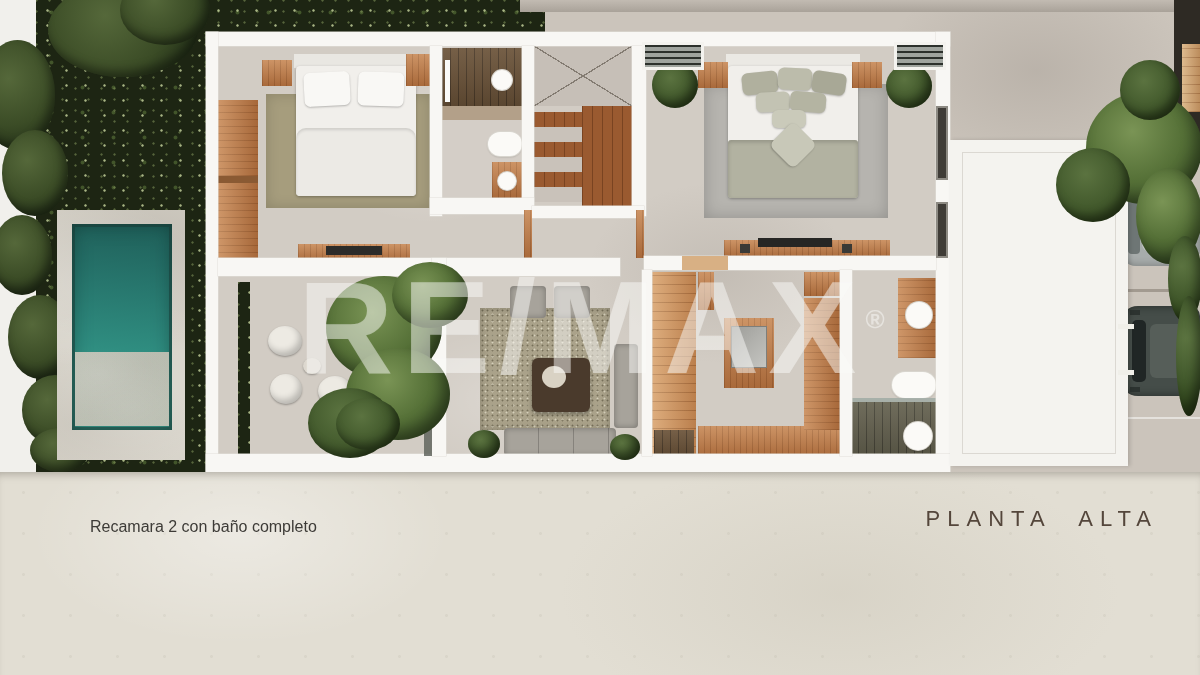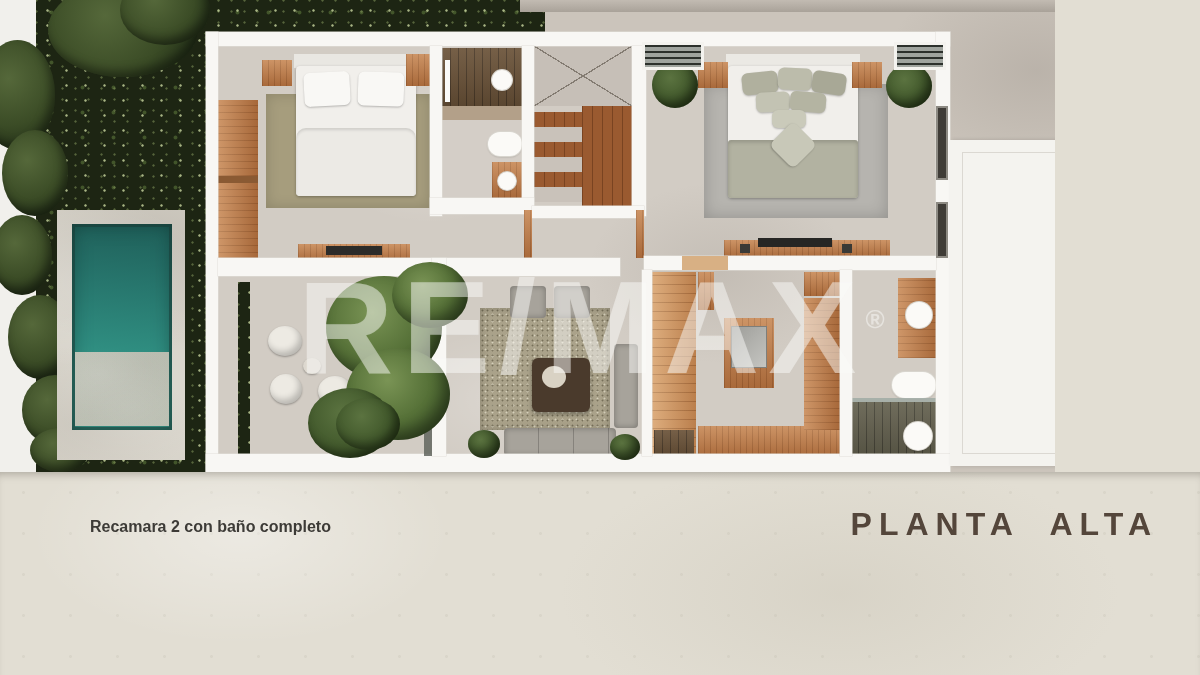--- a/index.html
+++ b/index.html
@@ -82,29 +82,29 @@
   
   .footer{left:0;top:472px;width:1200px;height:203px;
     background-color:var(--footer-background,#e2ded3);
     background-image:
       radial-gradient(ellipse 300px 160px at 20% 30%, rgba(255,255,255,.35), transparent 70%),
       radial-gradient(ellipse 400px 200px at 70% 60%, rgba(190,184,168,.28), transparent 70%),
       radial-gradient(circle, rgba(165,158,143,.14) 1px, transparent 2px);
     background-size:auto,auto,47px 41px;
     box-shadow:inset 0 7px 9px -5px rgba(90,85,75,.4);}
   .caption{color:var(--caption-text,#3d3b37);font-size:16px;line-height:25px;}
-  .plan-title{color:var(--plan-title-text,#54463b);font-size:32px;font-weight:700;
+  .plan-title{color:var(--plan-title-text,#54463b);font-size:22px;font-weight:400;
     letter-spacing:7px;word-spacing:16px;white-space:nowrap;}
 </style>
 </head>
 <body>
 
 <div class="stage">
 
-  <div class="abs" style="left:0;top:0;width:1055px;height:472px;overflow:hidden;">
+  <div class="abs" style="left:0;top:0;width:1200px;height:472px;overflow:hidden;">
 
     <div class="abs veg" style="left:36px;top:0;width:514px;height:472px;"></div>
     <div class="abs concrete" style="left:545px;top:0;width:655px;height:472px;"></div>
     <div class="abs" style="left:520px;top:0;width:680px;height:12px;background:linear-gradient(180deg,#c2bbb2,#a9a299);"></div>
     <div class="abs" style="left:0;top:0;width:36px;height:472px;background:#f1f0ec;"></div>
 
     <div class="abs bush" style="left:48px;top:-18px;width:150px;height:95px;"></div>
     <div class="abs bush" style="left:120px;top:-25px;width:90px;height:70px;"></div>
     <div class="abs bush" style="left:-20px;top:40px;width:75px;height:110px;"></div>
     <div class="abs bush" style="left:2px;top:130px;width:66px;height:86px;"></div>
@@ -265,19 +265,19 @@
     <div class="abs tree2" style="left:1120px;top:60px;width:60px;height:60px;z-index:5;"></div>
     <div class="abs tree2" style="left:1168px;top:236px;width:34px;height:86px;z-index:5;"></div>
     <div class="abs tree2" style="left:1176px;top:296px;width:26px;height:120px;z-index:5;"></div>
 
     <div class="abs watermark" style="left:298px;top:262px;">
       <span>RE/MAX</span><sup>®</sup>
     </div>
   </div>
 
   <div class="abs footer">
-    <div class="abs" style="left:90px;top:42px;font-weight:bold;">
+    <div class="abs" style="left:90px;top:42px;">
       <div class="caption">Recamara 2 con baño completo</div>
     </div>
     <div class="abs plan-title" style="right:42px;top:34px;">PLANTA ALTA</div>
   </div>
 
 </div>
 
 </body></html>

